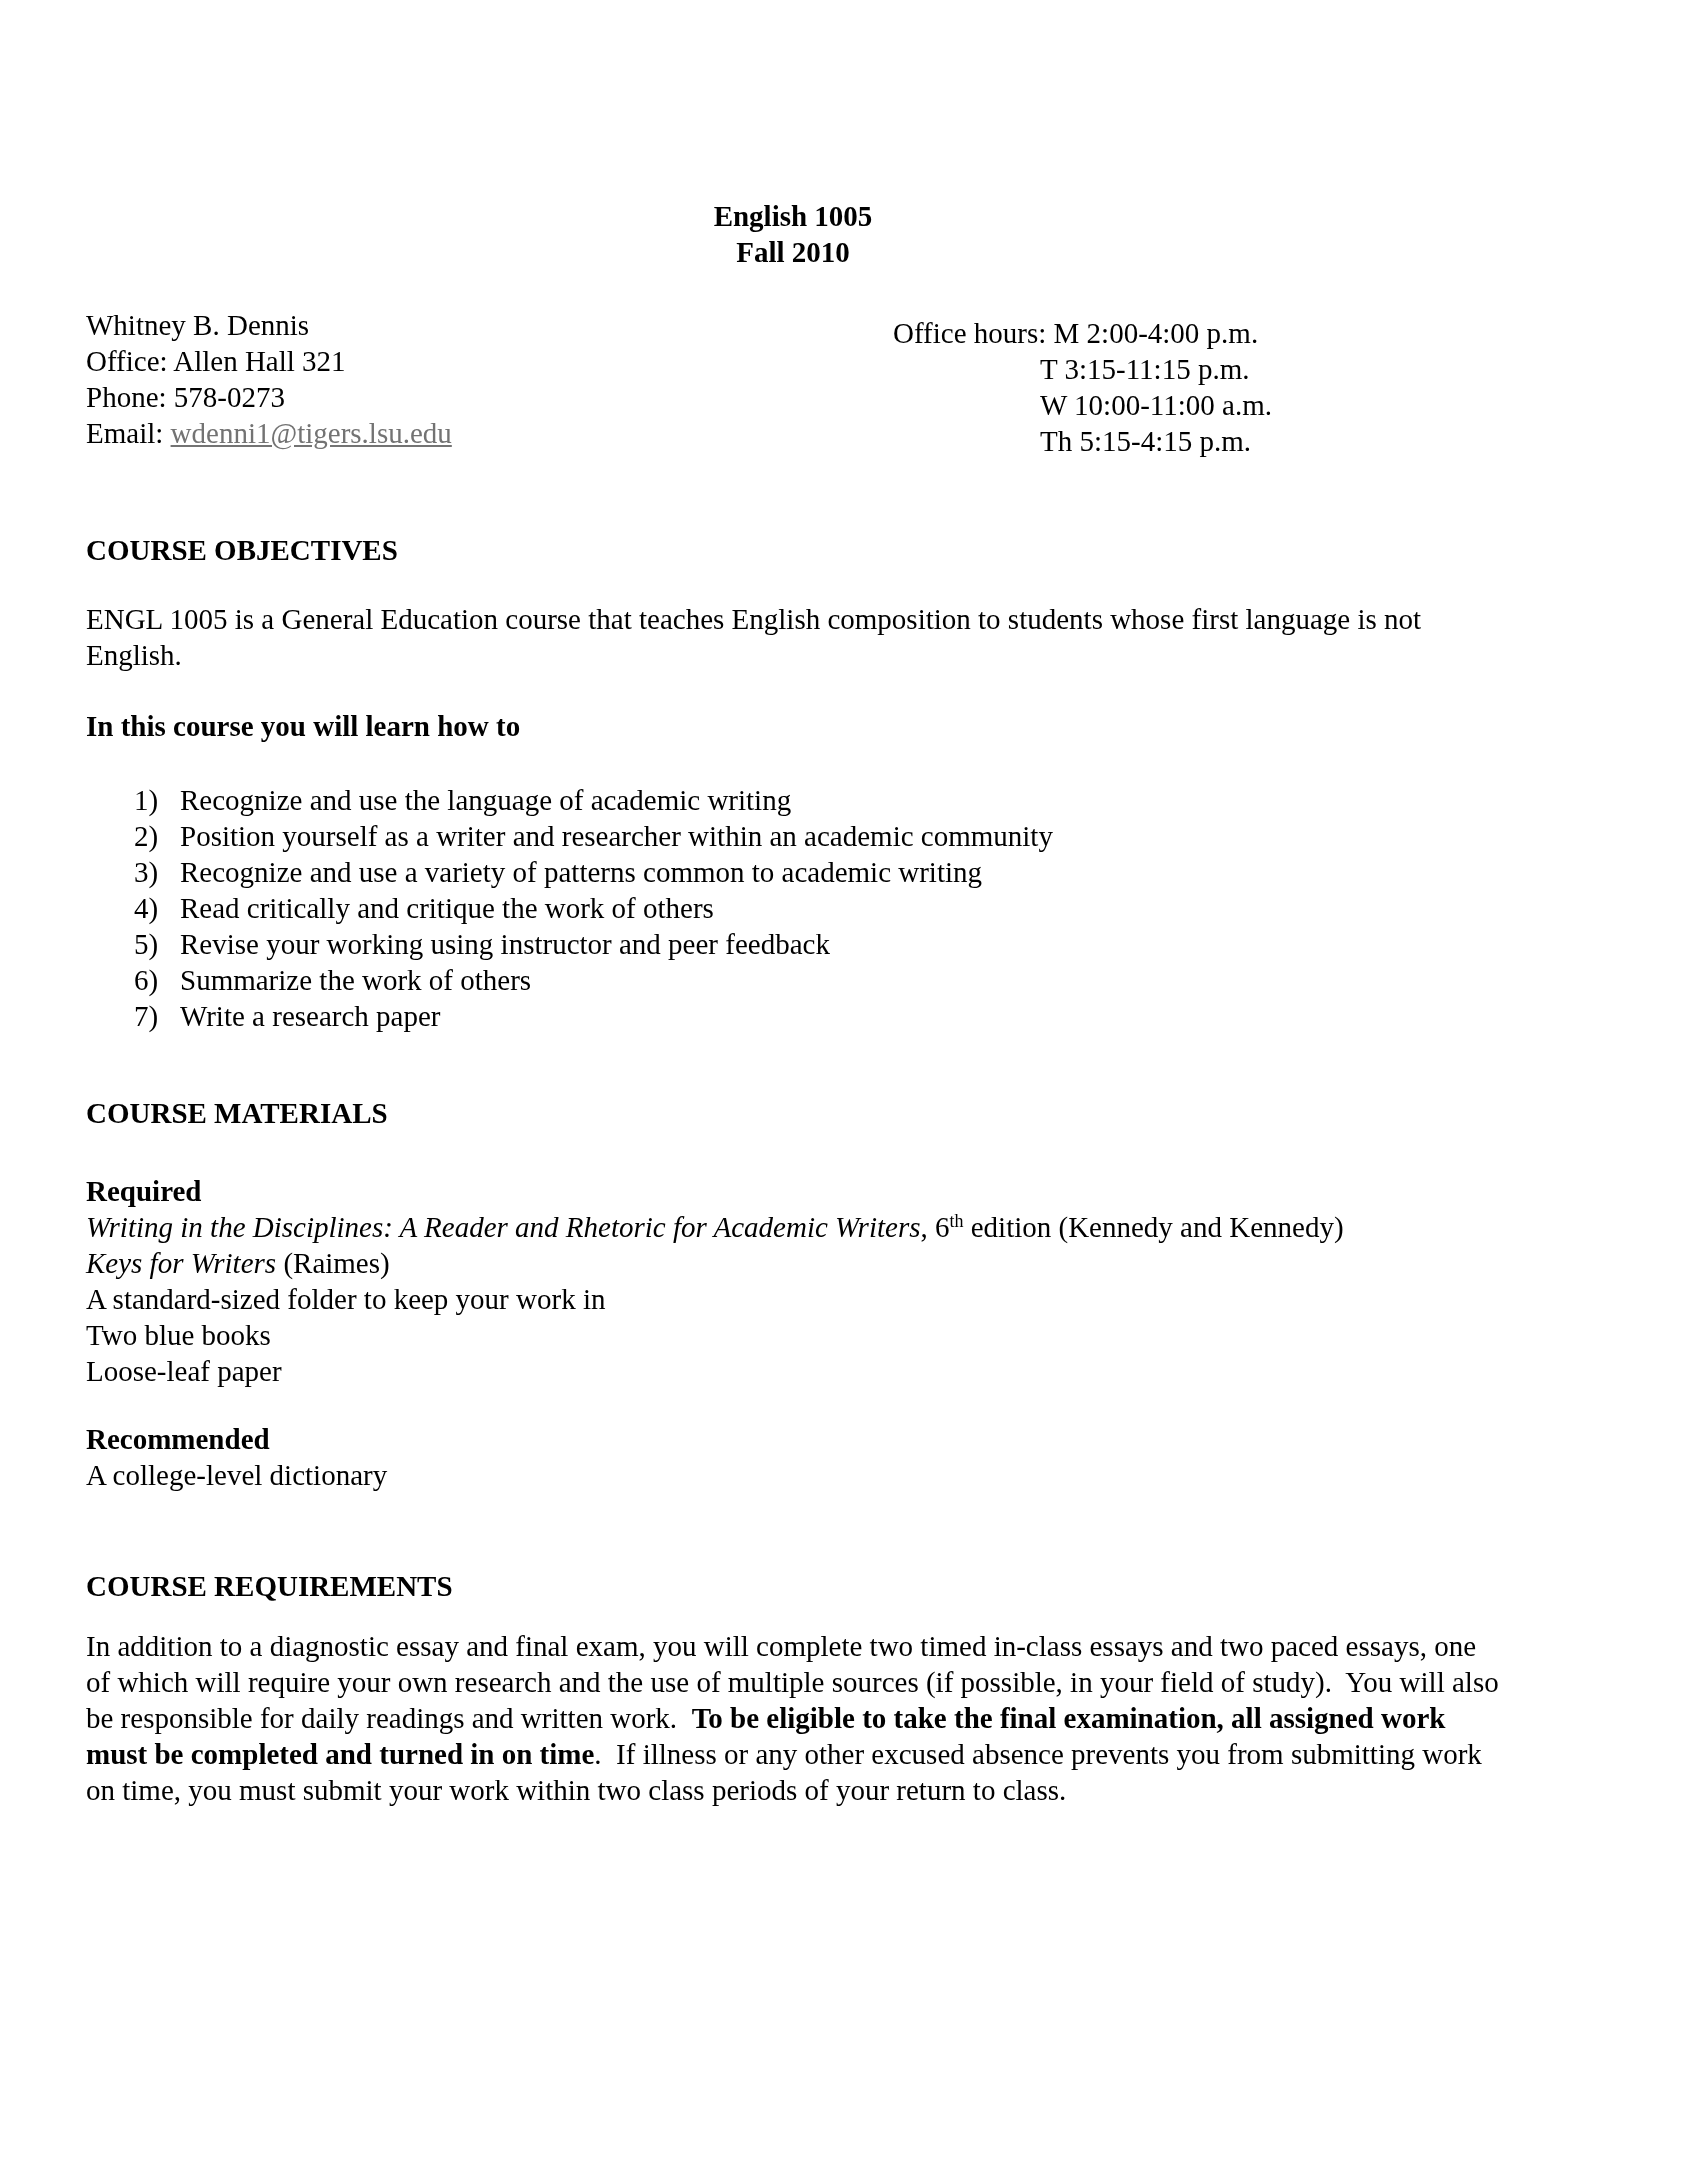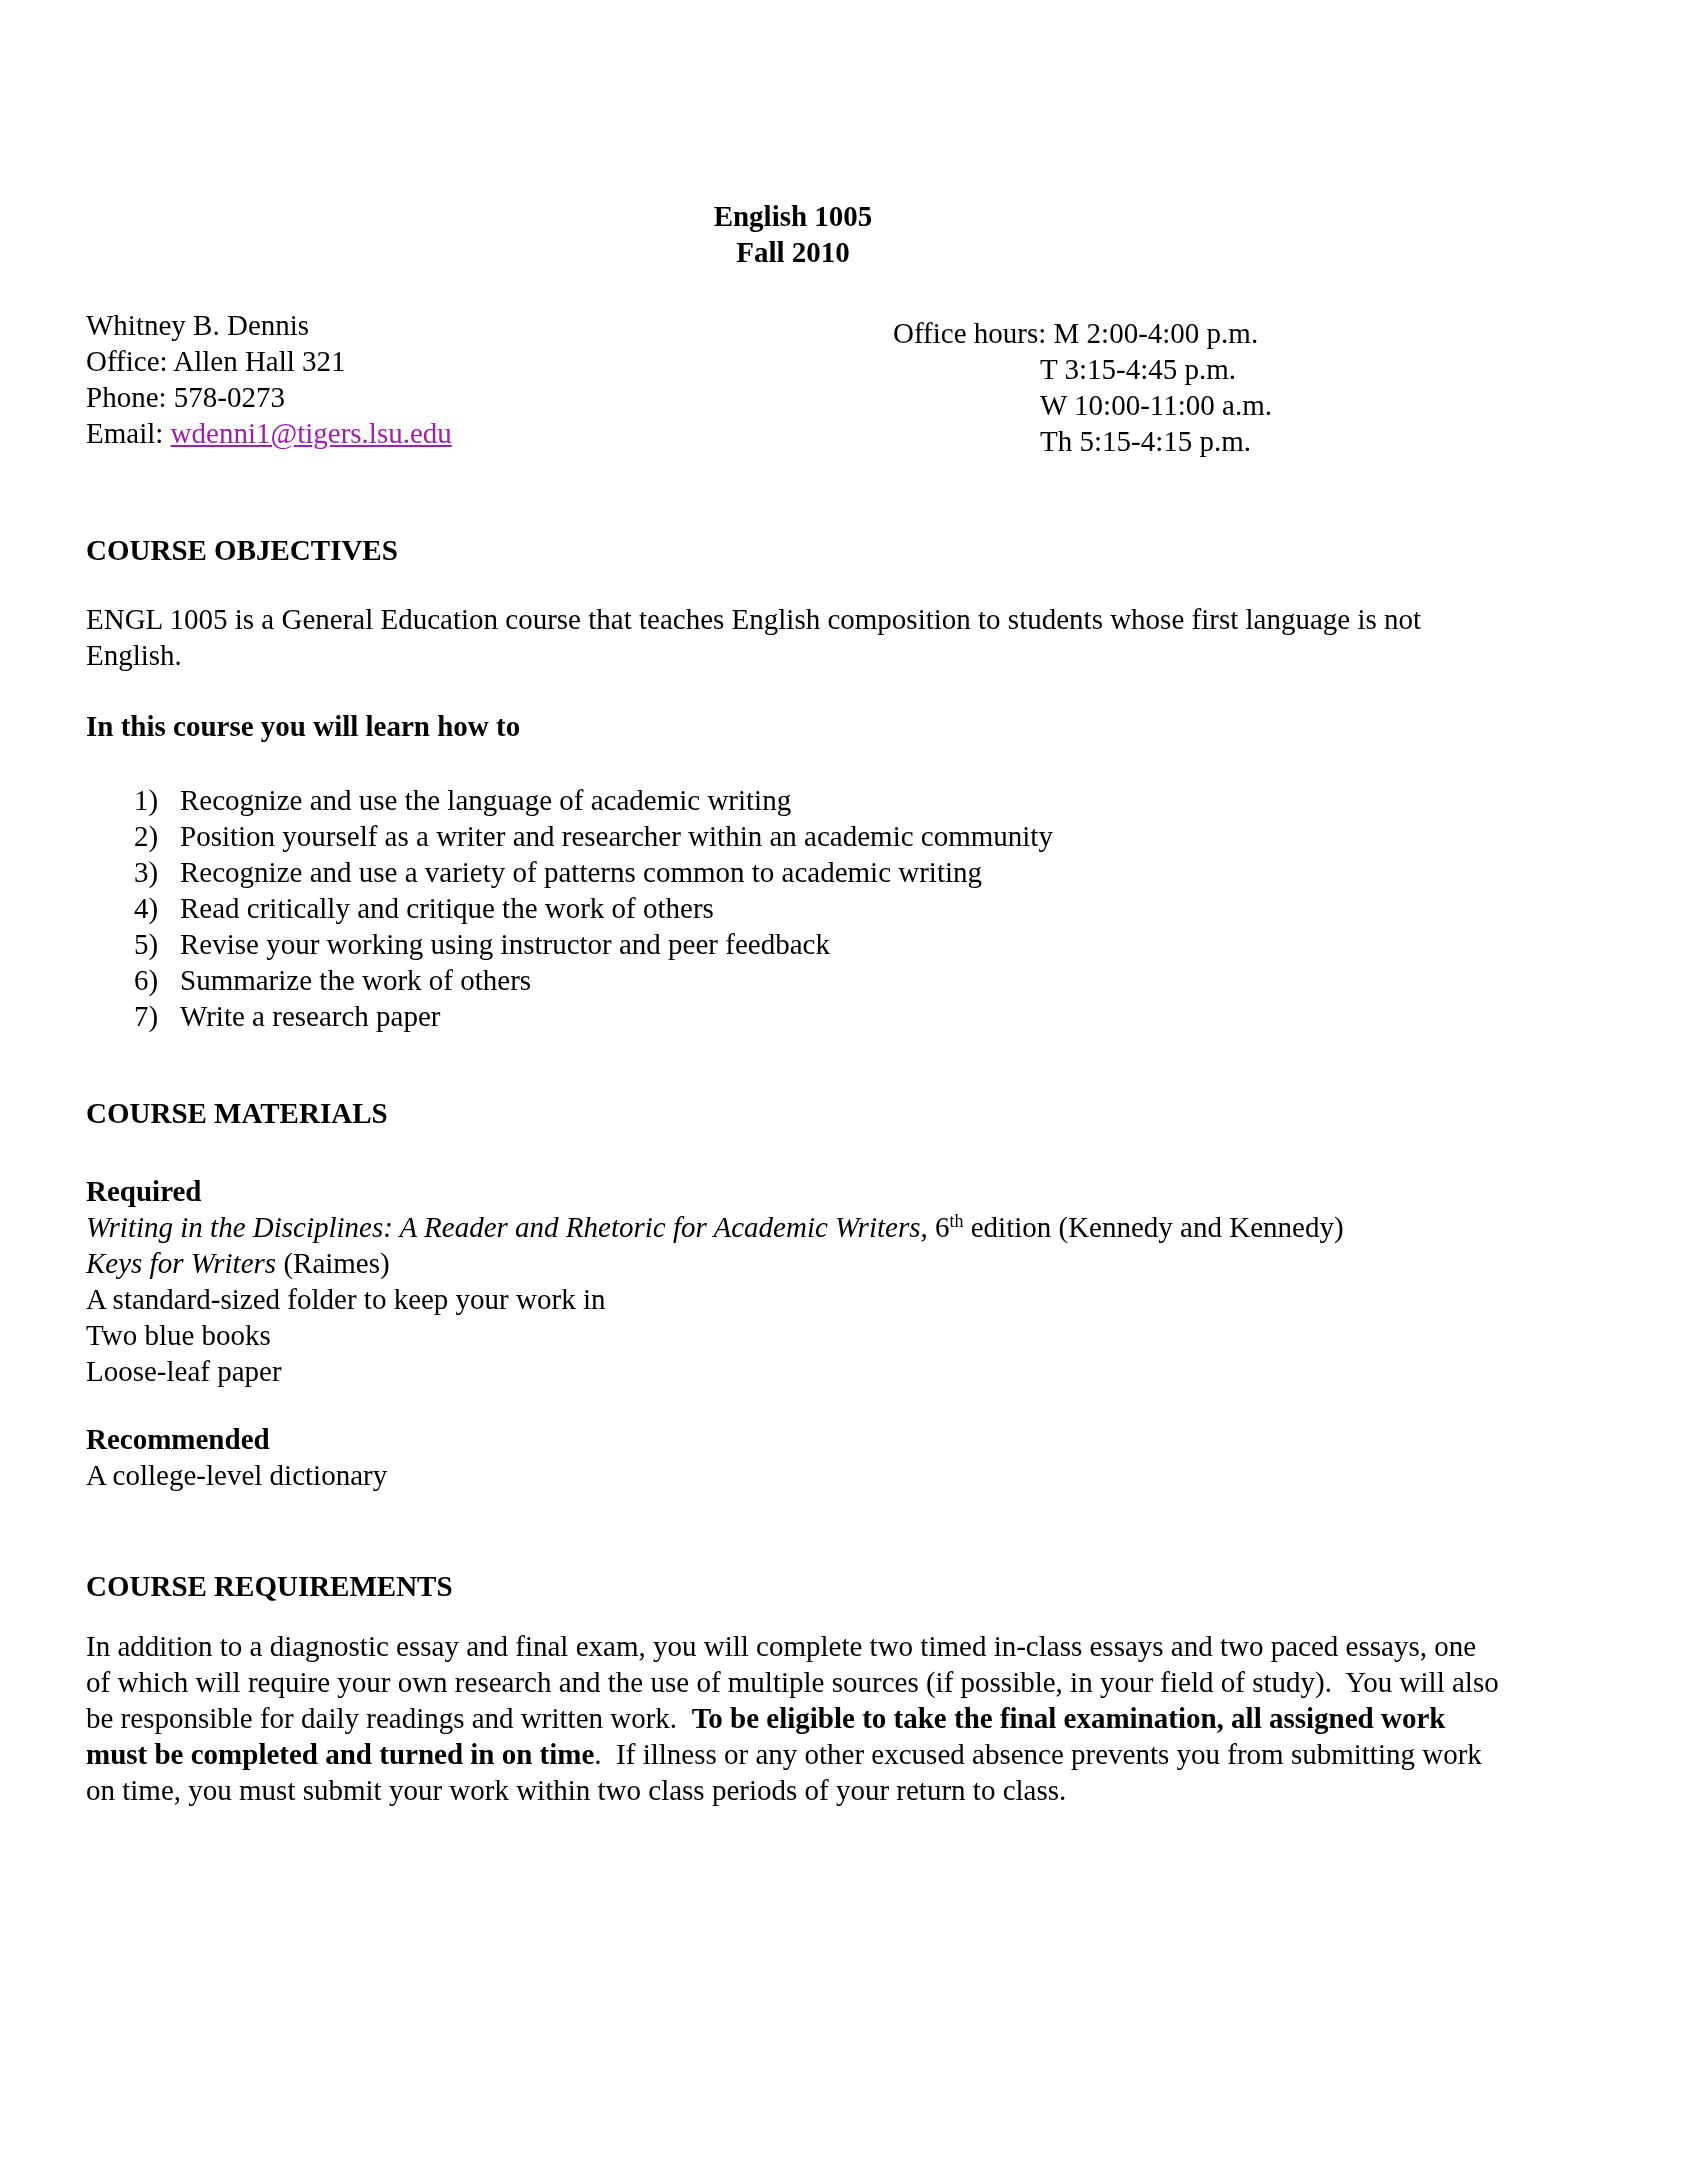--- a/index.html
+++ b/index.html
@@ -45,25 +45,25 @@
   <header>
     <div class="doc-title">English 1005</div>
     <div class="doc-title">Fall 2010</div>
   </header>
 
   <section class="contact">
     <div class="contact-left">
       <div>Whitney B. Dennis</div>
       <div>Office: Allen Hall 321</div>
       <div>Phone: 578-0273</div>
-      <div><span>Email:</span> <a class="email-link" style="color: #a21caf;">wdenni1@tigers.lsu.edu</a></div>
+      <div><span>Email:</span> <a class="email-link" style="color: #737373;">wdenni1@tigers.lsu.edu</a></div>
     </div>
     <div class="contact-right">
       <div class="hour-line"><span>Office hours:</span> <span>M 2:00-4:00 p.m.</span></div>
-      <div class="hour-line hour-indent">T 3:15-4:45 p.m.</div>
+      <div class="hour-line hour-indent">T 3:15-11:15 p.m.</div>
       <div class="hour-line hour-indent">W 10:00-11:00 a.m.</div>
       <div class="hour-line hour-indent">Th 5:15-4:15 p.m.</div>
     </div>
   </section>
 
   <section>
     <div class="heading h-objectives">COURSE OBJECTIVES</div>
     <p class="para intro">ENGL 1005 is a General Education course that teaches English composition to students whose first language is not English.</p>
     <p class="para leadin">In this course you will learn how to</p>
     <div class="olist">

